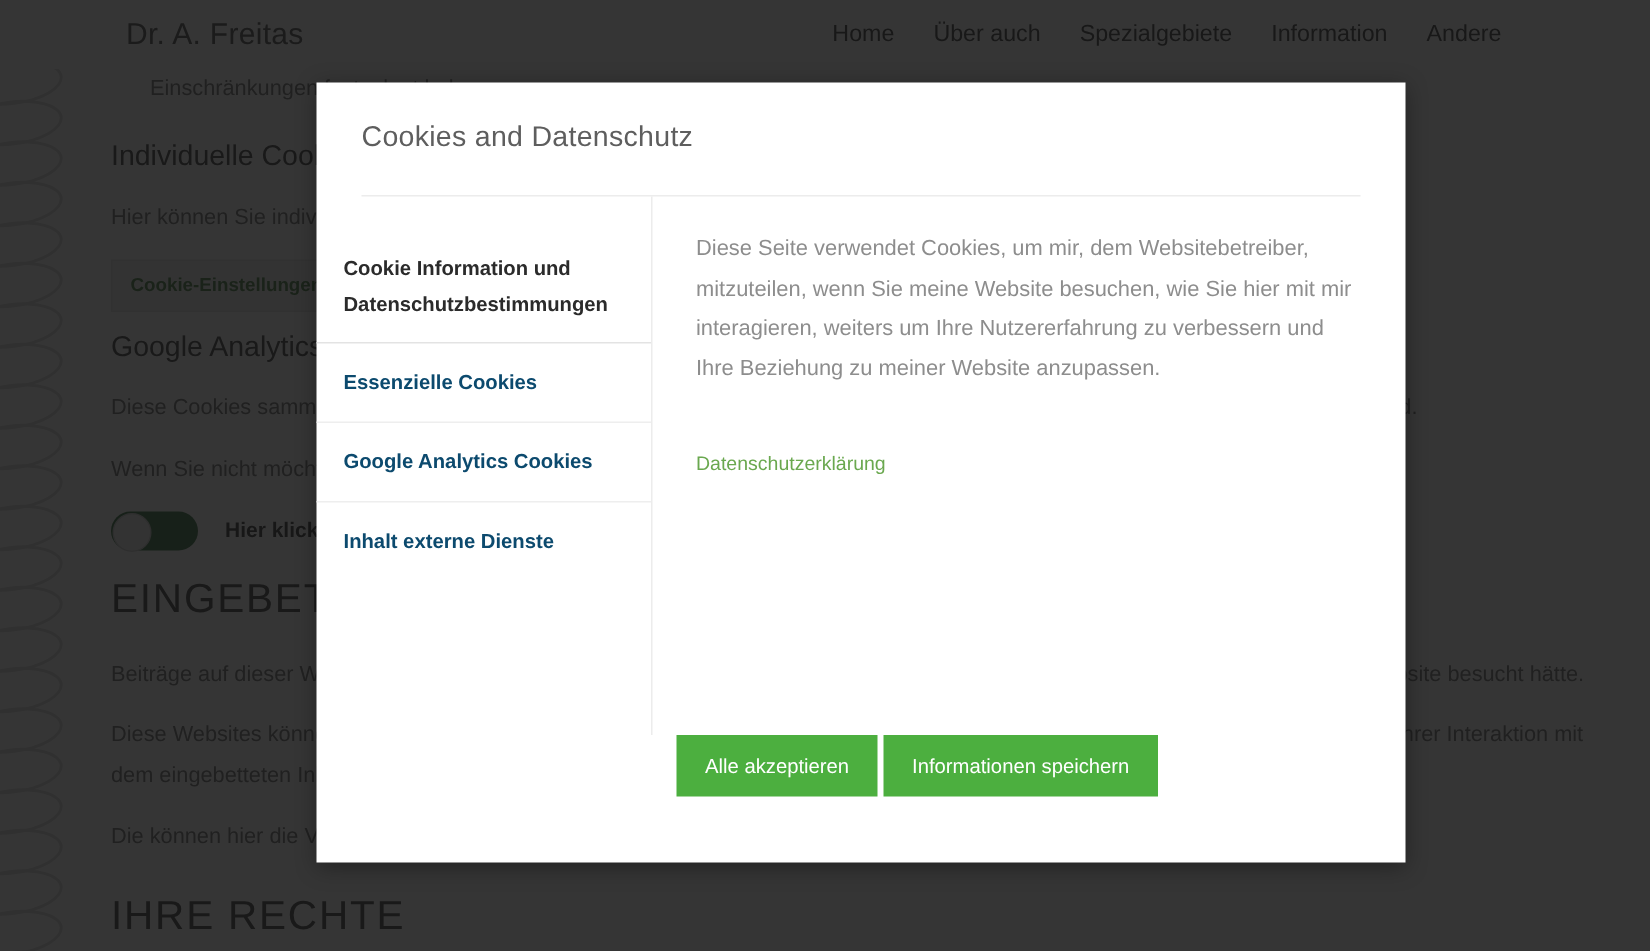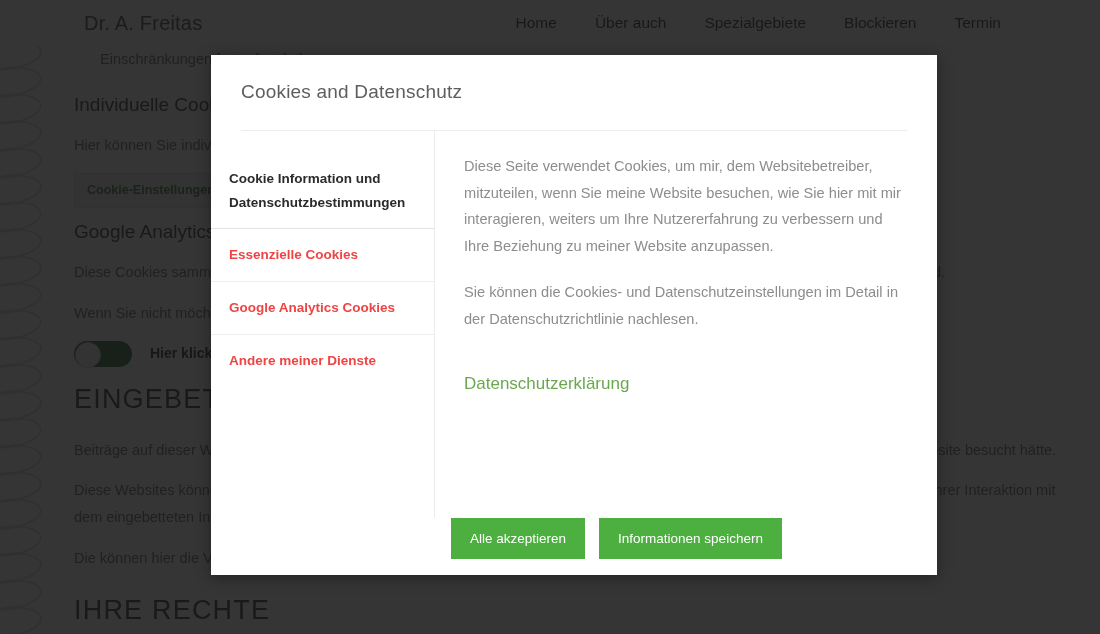--- a/index.html
+++ b/index.html
@@ -66,21 +66,20 @@
     margin-right: 24px;
     display: flex;
     align-items: center;
     gap: 26px;
     font-size: 15.5px;
     color: #333333;
     white-space: nowrap;
   }
   #main-nav .nav-link {
     cursor: pointer;
-    margin-left: 12px;
   }
   #cta-button {
     border: 2px solid #2e2e2e;
     padding: 9px 14px;
     font-size: 15.5px;
     color: #2e2e2e;
     cursor: pointer;
     white-space: nowrap;
   }
 
@@ -199,21 +198,21 @@
     width: 224px;
     border-right: 1px solid #ececec;
     padding-top: 22px;
     box-sizing: border-box;
   }
   .tab {
     padding: 14px 16px 14px 18px;
     font-size: 13.5px;
     font-weight: 700;
     line-height: 1.75;
-    color: #ef4444;
+    color: #0c4a6e;
     border-bottom: 1px solid #eeeeee;
     cursor: pointer;
   }
   .tab.active {
     color: #2b2b2b;
     border-bottom-color: #e3e3e3;
   }
   .tab:last-child { border-bottom: none; }
 
   
@@ -226,32 +225,32 @@
   #modal-panel p {
     margin: 0 0 20px 0;
     font-size: 14.6px;
     line-height: 1.82;
     color: #8d8d8d;
   }
   #modal-panel p.tight { margin-bottom: 0; }
   #privacy-link {
     display: inline-block;
     margin-top: 22px;
-    font-size: 17px;
+    font-size: 13px;
     color: #6aa84f;
     text-decoration: none;
     cursor: pointer;
   }
 
   
   #modal-footer {
     flex: none;
-    padding: 0 26px 16px 240px;
-    display: flex;
-    gap: 14px;
+    padding: 0 26px 44px 240px;
+    display: flex;
+    gap: 4px;
   }
   .green-btn {
     background: #4caf3f;
     color: #ffffff;
     border: none;
     font-family: "Liberation Sans", sans-serif;
     font-size: 13.5px;
     padding: 13px 19px;
     cursor: pointer;
     white-space: nowrap;
@@ -289,22 +288,22 @@
       <div class="ring" style="top: 621px;"></div>
       <div class="ring" style="top: 648px;"></div>
     </div>
 
   <header id="site-header">
     <div id="brand">Dr. A. Freitas</div>
     <nav id="main-nav">
       <span class="nav-link">Home</span>
       <span class="nav-link">Über auch</span>
       <span class="nav-link">Spezialgebiete</span>
-      <span class="nav-link">Blockieren</span>
-      <span class="nav-link">Termin</span>
+      <span class="nav-link">Information</span>
+      <span class="nav-link">Andere</span>
     </nav>
   </header>
 
   <div id="page-body">
     <p class="lead-line">Einschränkungen festgelegt haben.</p>
 
     <h3>Individuelle Cookie-Einstellungen</h3>
     <p>Hier können Sie individuelle Einstellungen vornehmen.</p>
 
     <span class="pill-btn">Cookie-Einstellungen</span>
@@ -338,26 +337,25 @@
     <div id="modal-title">Cookies and Datenschutz</div>
     <div id="modal-header-rule"></div>
   </div>
 
   <div id="modal-body">
 
     <div id="modal-tabs">
       <div class="tab active">Cookie Information und Datenschutzbestimmungen</div>
       <div class="tab">Essenzielle Cookies</div>
       <div class="tab">Google Analytics Cookies</div>
-      <div class="tab">Andere meiner Dienste</div>
+      <div class="tab">Inhalt externe Dienste</div>
     </div>
 
     <div id="modal-panel">
       <p>Diese Seite verwendet Cookies, um mir, dem Websitebetreiber, mitzuteilen, wenn Sie meine Website besuchen, wie Sie hier mit mir interagieren, weiters um Ihre Nutzererfahrung zu verbessern und Ihre Beziehung zu meiner Website anzupassen.</p>
-      <p>Sie können die Cookies- und Datenschutzeinstellungen im Detail in der Datenschutzrichtlinie nachlesen.</p>
       <a id="privacy-link">Datenschutzerklärung</a>
     </div>
   </div>
 
   <div id="modal-footer">
     <button class="green-btn">Alle akzeptieren</button>
     <button class="green-btn">Informationen speichern</button>
   </div>
 </div>
 

